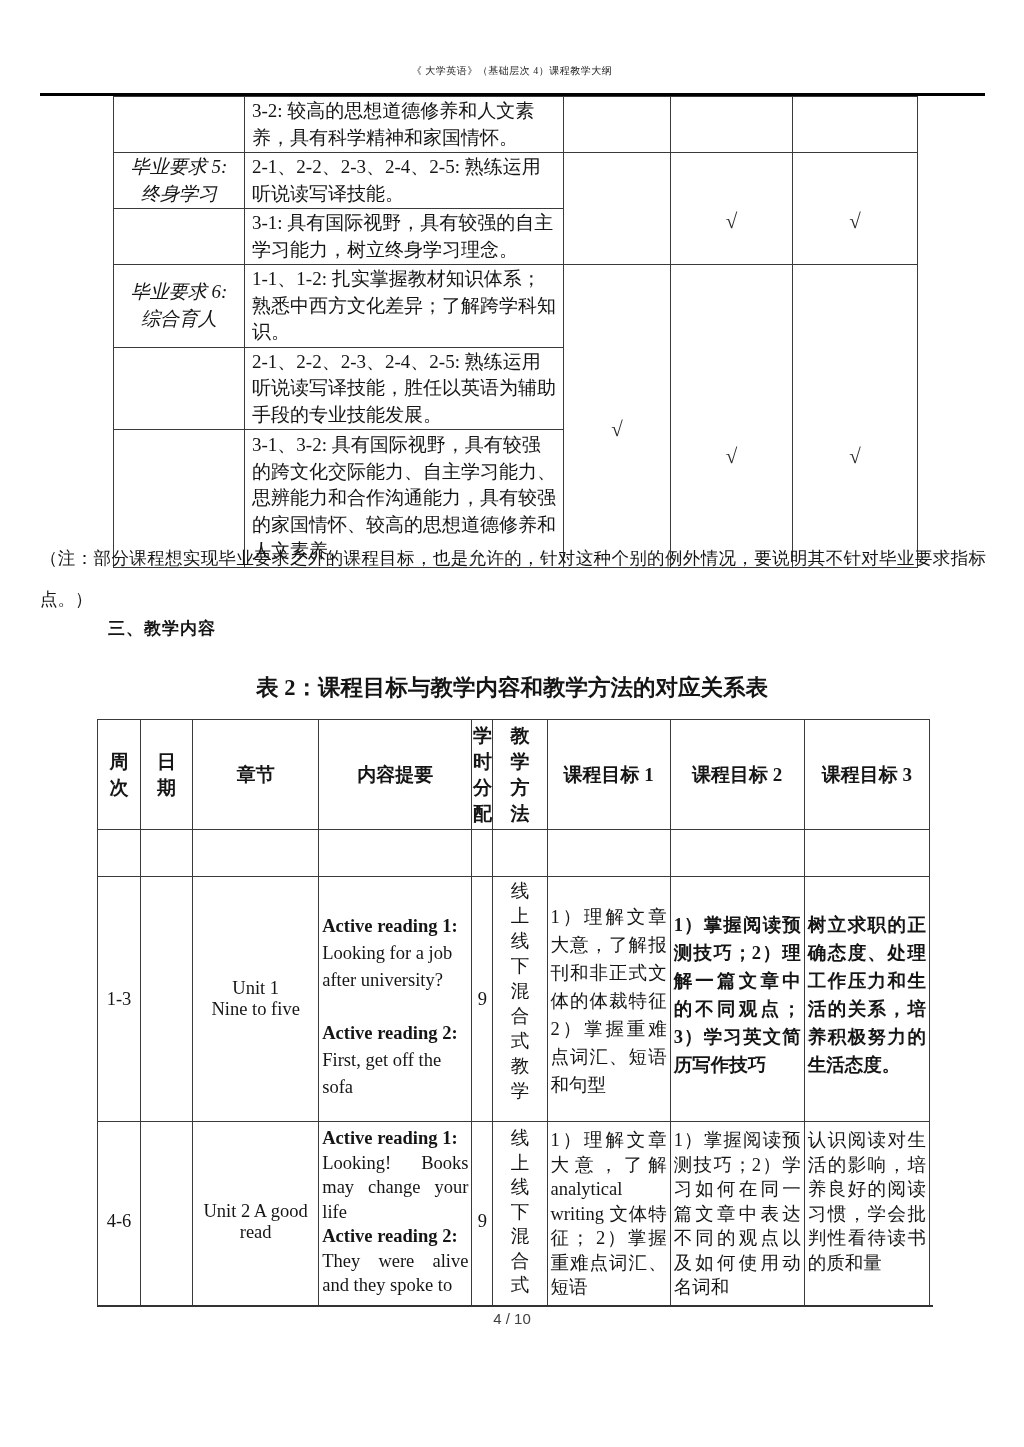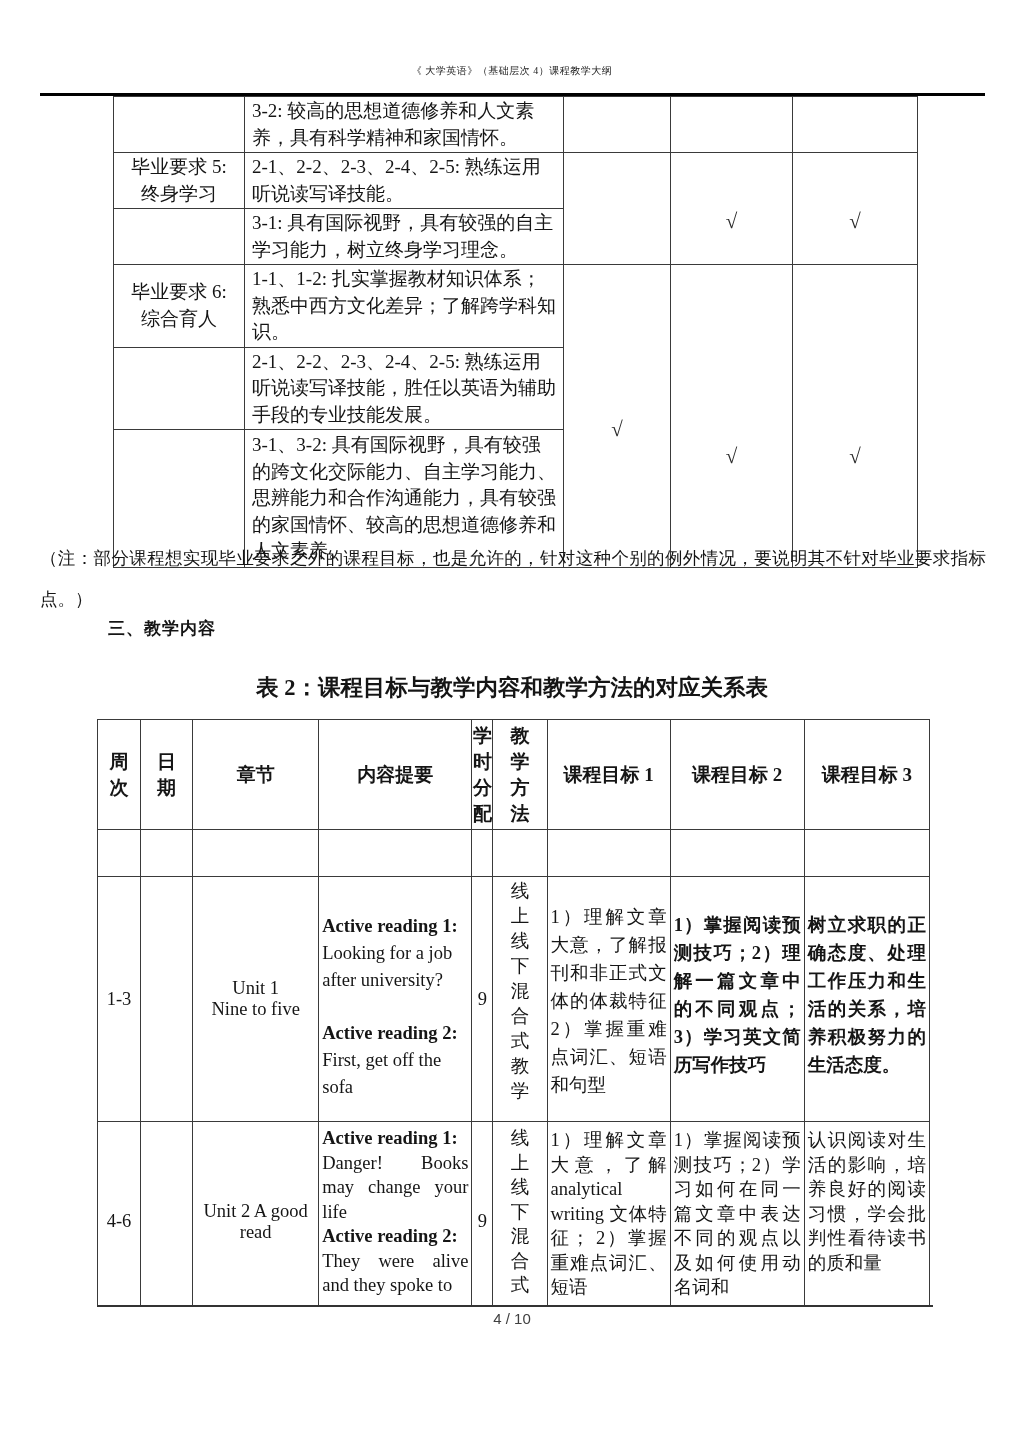--- a/index.html
+++ b/index.html
@@ -21,21 +21,21 @@
   }
   .header-rule {
     position: absolute; top: 93px; left: 40px; width: 945px; height: 3px;
     background: #000;
   }
   
   table { border-collapse: collapse; table-layout: fixed; }
   td { border: 1px solid #3a3a3a; vertical-align: middle; overflow: hidden; }
   .t1 { position: absolute; left: 113px; top: 96px; width: 804px; }
   .t1 td { font-size: 19px; line-height: 26.5px; }
-  .t1 .lab { text-align: center; white-space: pre-line; padding: 1px 4px; }
+  .t1 .lab { text-align: center; white-space: pre-line; padding: 1px 4px; font-style: italic; }
   .t1 .desc { text-align: left; padding: 1px 6px 1px 7px; }
   .t1 .chk { text-align: center; font-size: 21px; color: #2b2b2b; }
   .t1 .shift13 { padding-top: 26px; }
   .t1 .shift26 { padding-top: 26px; }
   .t1 .shift80 { padding-top: 80px; }
   .h54 { height: 54px; } .h53 { height: 53px; } .h57 { height: 57px; }
   .h80 { height: 80px; } .h138 { height: 138px; }
   
   .note {
     position: absolute; top: 538px; left: 40px; width: 946px;
@@ -208,21 +208,21 @@
           <td class="obj pt26">1）理解文章大意，了解报刊和非正式文体的体裁特征 2）掌握重难点词汇、短语和句型</td>
           <td class="obj pt42">1）掌握阅读预测技巧；2）理解一篇文章中的不同观点；3）学习英文简历写作技巧</td>
           <td class="obj pt42">树立求职的正确态度、处理工作压力和生活的关系，培养积极努力的生活态度。</td>
         </tr>
         <tr class="r2">
           <td class="center">4-6</td>
           <td class="center"></td>
           <td class="center">Unit 2 A good read</td>
           <td class="sumcell">
             <div class="sum-b">Active reading 1:</div>
-            <div>Danger! Books may change your life</div>
+            <div>Looking! Books may change your life</div>
             <div class="sum-b">Active reading 2:</div>
             <div>They were alive and they spoke to</div>
           </td>
           <td class="center" style="padding:0">9</td>
           <td class="methodcell">
               <div class="vtext">线上线下混合式</div>
             </td>
           <td class="obj">1）理解文章大意，了解 analytical writing 文体特征； 2）掌握重难点词汇、短语</td>
           <td class="obj">1）掌握阅读预测技巧；2）学习如何在同一篇文章中表达不同的观点以及如何使用动名词和</td>
           <td class="obj">认识阅读对生活的影响，培养良好的阅读习惯，学会批判性看待读书的质和量</td>

